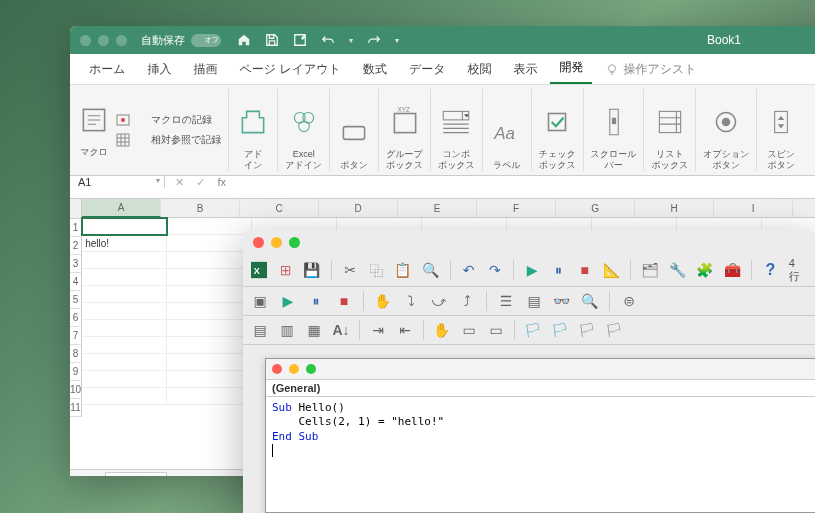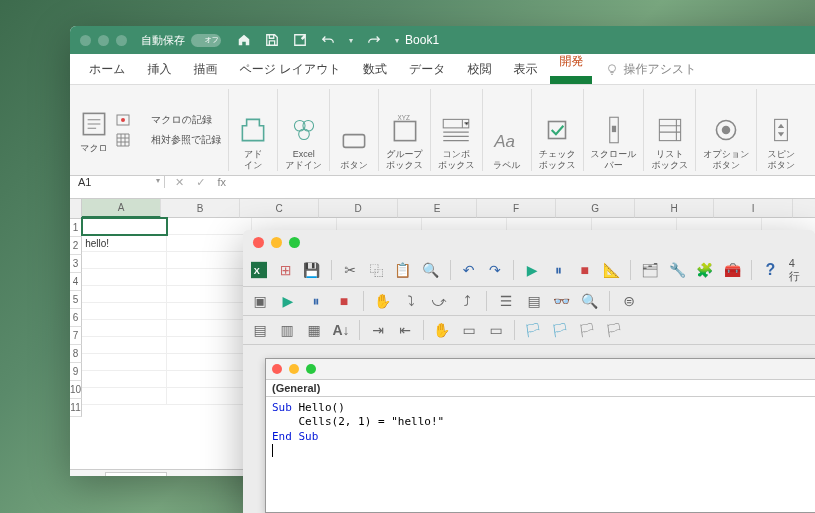--- a/index.html
+++ b/index.html
@@ -7,29 +7,29 @@
 .win{position:absolute;background:#fff;box-shadow:0 10px 40px rgba(0,0,0,.3);border-radius:6px 6px 0 0;overflow:hidden}
 .excel{top:26px;left:70px;width:761px;height:450px}
 .titlebar{display:flex;align-items:center;height:28px;background:#3f8d6c;color:#fff;padding:0 10px;gap:6px}
 .traffic{display:flex;gap:7px;margin-right:8px}
 .dot{width:11px;height:11px;border-radius:50%;background:rgba(255,255,255,.25)}
 .autosave{display:flex;align-items:center;gap:6px;font-size:11px}
 .toggle{width:26px;height:13px;background:rgba(255,255,255,.3);border-radius:8px;display:flex;align-items:center;justify-content:flex-end;padding:0 2px}
 .toggle-off{font-size:7px;color:#fff}
 .tb-icons{display:flex;gap:14px;margin-left:10px;align-items:center}
 .tb-ico{width:14px;height:14px;display:flex;align-items:center;justify-content:center;color:rgba(255,255,255,.9);font-size:13px}
-.wintitle{flex:1;text-align:left;font-size:12px;margin-right:80px}
+.wintitle{flex:1;text-align:right;font-size:12px;margin-right:80px}
 .tabs{display:flex;background:#fff;border-bottom:1px solid #ddd;padding:0 10px;height:30px;align-items:flex-end;gap:4px}
 .tab{padding:6px 9px;font-size:12px;color:#444;cursor:pointer}
-.tab.active{color:#c2410c;border-bottom:8px solid #15803d;font-weight:500}
+.tab.active{color:#000000;border-bottom:2px solid #15803d;font-weight:500}
 .bulb{width:14px;height:14px;margin-right:4px}
 .assist{display:flex;align-items:center;color:#888}
 .ribbon{display:flex;background:#f5f5f5;border-bottom:1px solid #ccc;height:82px;padding:4px 0}
 .rgroup{display:flex;flex-direction:column;align-items:center;padding:0 7px;border-right:1px solid #ddd;justify-content:flex-end}
-.rbig{width:34px;height:34px;display:flex;align-items:flex-end;justify-content:center;margin-bottom:2px}
+.rbig{width:34px;height:34px;display:flex;align-items:flex-end;justify-content:center;margin-bottom:10px}
 .rlbl{font-size:9px;color:#555;text-align:center;line-height:1.2;white-space:pre}
 .rsmall{display:flex;flex-direction:column;gap:4px;padding:2px 0}
 .rsrow{display:flex;align-items:center;gap:20px;font-size:10px;color:#555}
 .rsico{width:16px;height:16px;display:flex;align-items:center;justify-content:center}
 .namebox{display:flex;align-items:flex-start;height:22px;background:#fff;border-bottom:1px solid #ccc}
 .nb-cell{width:78px;padding:0 8px;border-right:1px solid #ccc;font-size:11px;position:relative}
 .nb-cell::after{content:"▾";position:absolute;right:4px;font-size:8px;color:#999}
 .nb-btns{display:flex;gap:12px;padding:0 10px;color:#aaa}
 .fx{color:#888}
 .grid-area{display:flex;height:270px;background:#fff}

